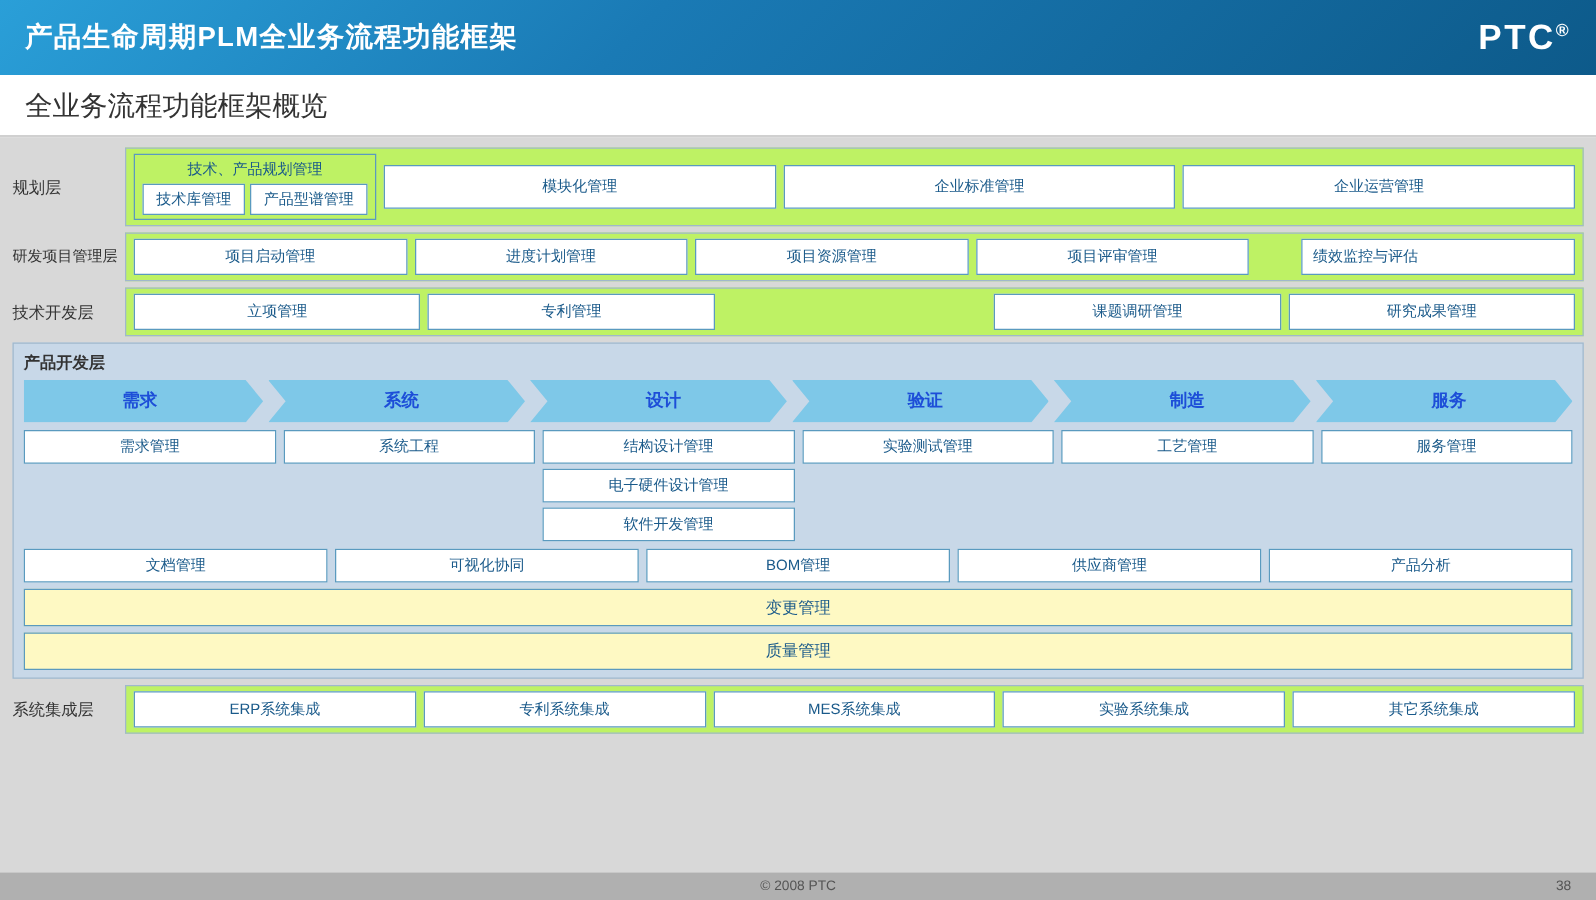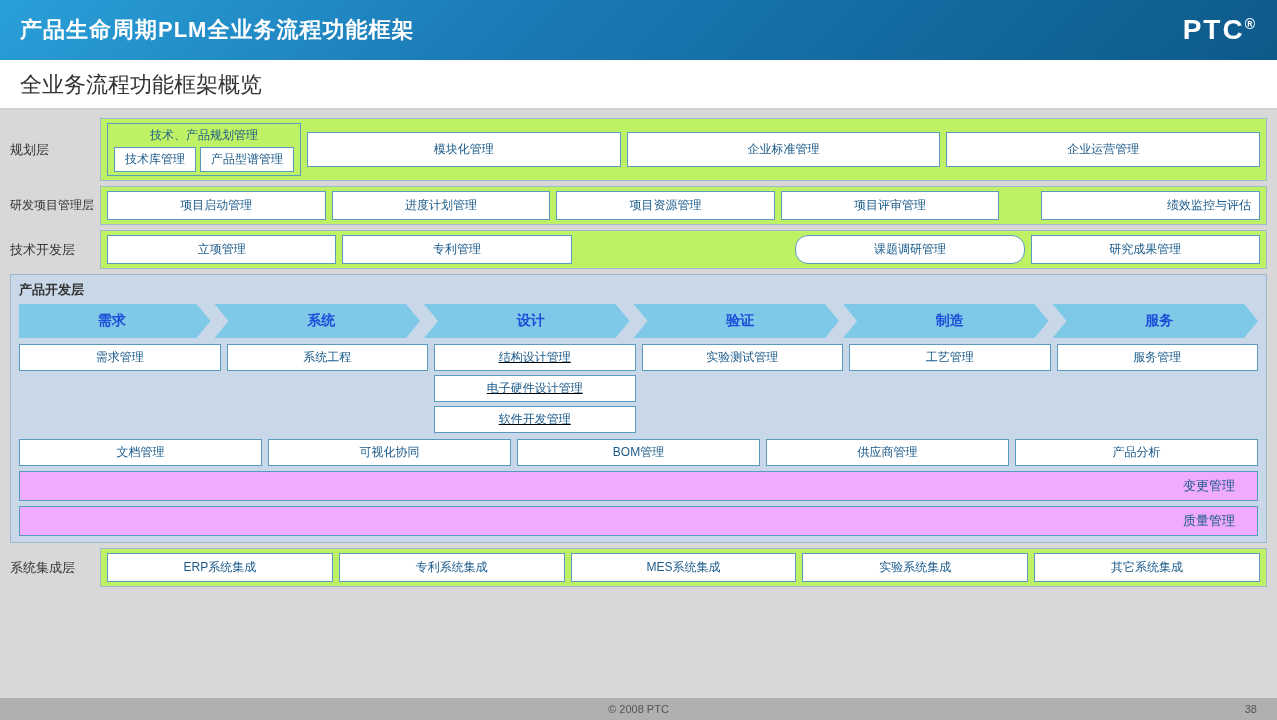--- a/index.html
+++ b/index.html
@@ -155,25 +155,25 @@
       background: white;
       color: #1a5a8a;
       padding: 4px 10px;
       font-size: 12px;
       text-align: center;
       white-space: nowrap;
     }
 
     .full-width-box {
       border: 1.5px solid #5a9abf;
-      background: #f0abfc;
-      color: #1a5a8a;
-      padding: 5px 22px;
+      background: #fef9c3;
+      color: #1a5a8a;
+      padding: 5px 6px;
       font-size: 13px;
-      text-align: right;
+      text-align: center;
       width: 100%;
     }
 
     
     .footer {
       background: #b0b0b0;
       height: 22px;
       display: flex;
       align-items: center;
       justify-content: center;
@@ -197,21 +197,21 @@
     .product-dev-content {
       flex: 1;
       background: #c8d8e8;
       border: 1px solid #a0b8cc;
       padding: 6px 8px;
     }
 
     
     .col-needs { flex: 1; min-width: 130px; }
     .col-system { flex: 1; min-width: 130px; }
-    .col-design { flex: 1; min-width: 170px; text-decoration: underline; }
+    .col-design { flex: 1; min-width: 170px; }
     .col-verify { flex: 1; min-width: 150px; }
     .col-mfg { flex: 1; min-width: 130px; }
     .col-service { flex: 1; min-width: 130px; }
 
     .module-col {
       display: flex;
       flex-direction: column;
       gap: 4px;
       align-items: center;
     }
@@ -258,31 +258,31 @@
     </div>
   </div>
 
   <div class="layer-row-simple">
     <div class="layer-label" style="font-size:12px;">研发项目管理层</div>
     <div class="layer-content">
       <div class="box" style="flex:1;text-align:center;padding:5px 8px;">项目启动管理</div>
       <div class="box" style="flex:1;text-align:center;padding:5px 8px;">进度计划管理</div>
       <div class="box" style="flex:1;text-align:center;padding:5px 8px;">项目资源管理</div>
       <div class="box" style="flex:1;text-align:center;padding:5px 8px;">项目评审管理</div>
-      <div class="box" style="flex:1;text-align:right;padding:5px 8px;margin-left:36px;">绩效监控与评估</div>
+      <div class="box" style="flex:1;text-align:left;padding:5px 8px;margin-left:36px;">绩效监控与评估</div>
     </div>
   </div>
 
   <div class="layer-row-simple">
     <div class="layer-label">技术开发层</div>
     <div class="layer-content">
       <div class="box" style="flex:1;text-align:center;padding:5px 8px;">立项管理</div>
       <div class="box" style="flex:1;text-align:center;padding:5px 8px;">专利管理</div>
       <div style="flex:1;"></div>
-      <div class="box" style="flex:1;text-align:center;padding:5px 8px;border-radius:13px;">课题调研管理</div>
+      <div class="box" style="flex:1;text-align:center;padding:5px 8px;">课题调研管理</div>
       <div class="box" style="flex:1;text-align:center;padding:5px 8px;">研究成果管理</div>
     </div>
   </div>
 
   <div class="product-dev-outer">
     <div class="product-dev-content">
       <div style="font-size:13px;font-weight:bold;color:#333;margin-bottom:5px;">产品开发层</div>
 
       <div class="arrow-row">
         <div class="arrow-banner" style="clip-path: polygon(0 0, calc(100% - 14px) 0, 100% 50%, calc(100% - 14px) 100%, 0 100%); padding-left: 14px;">需求</div>

